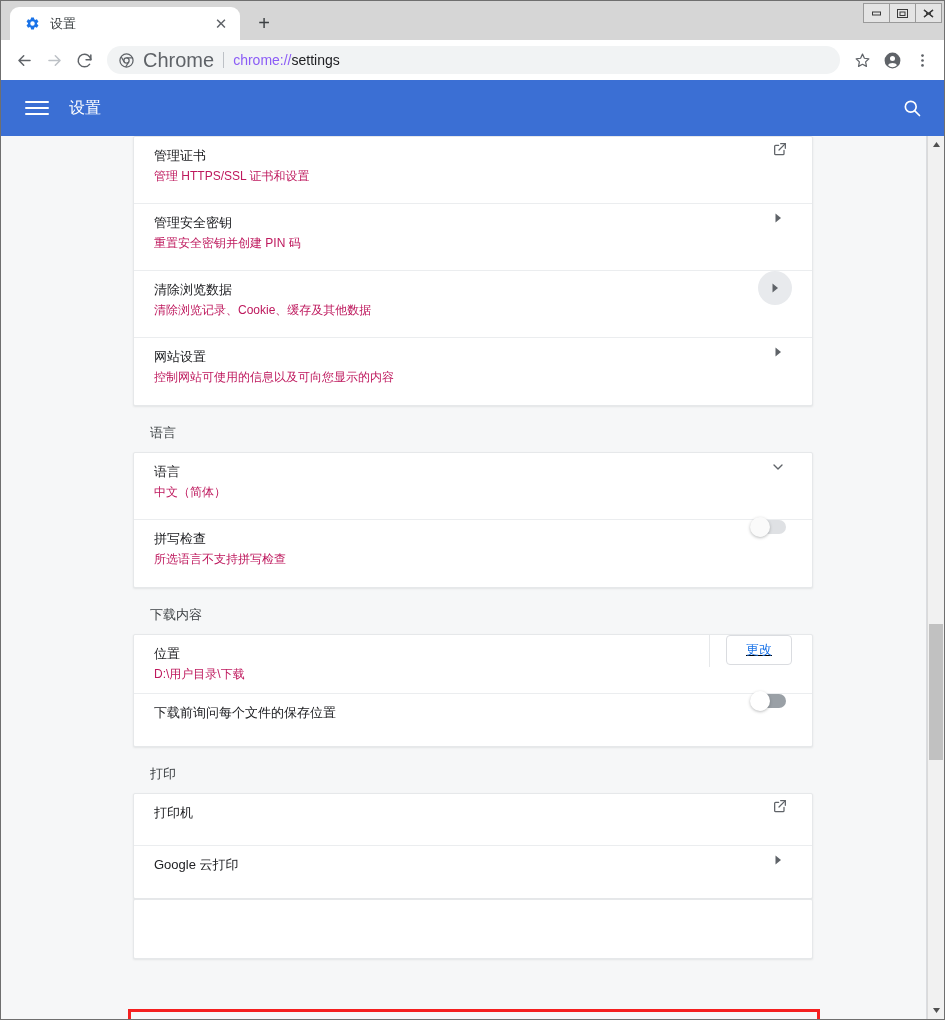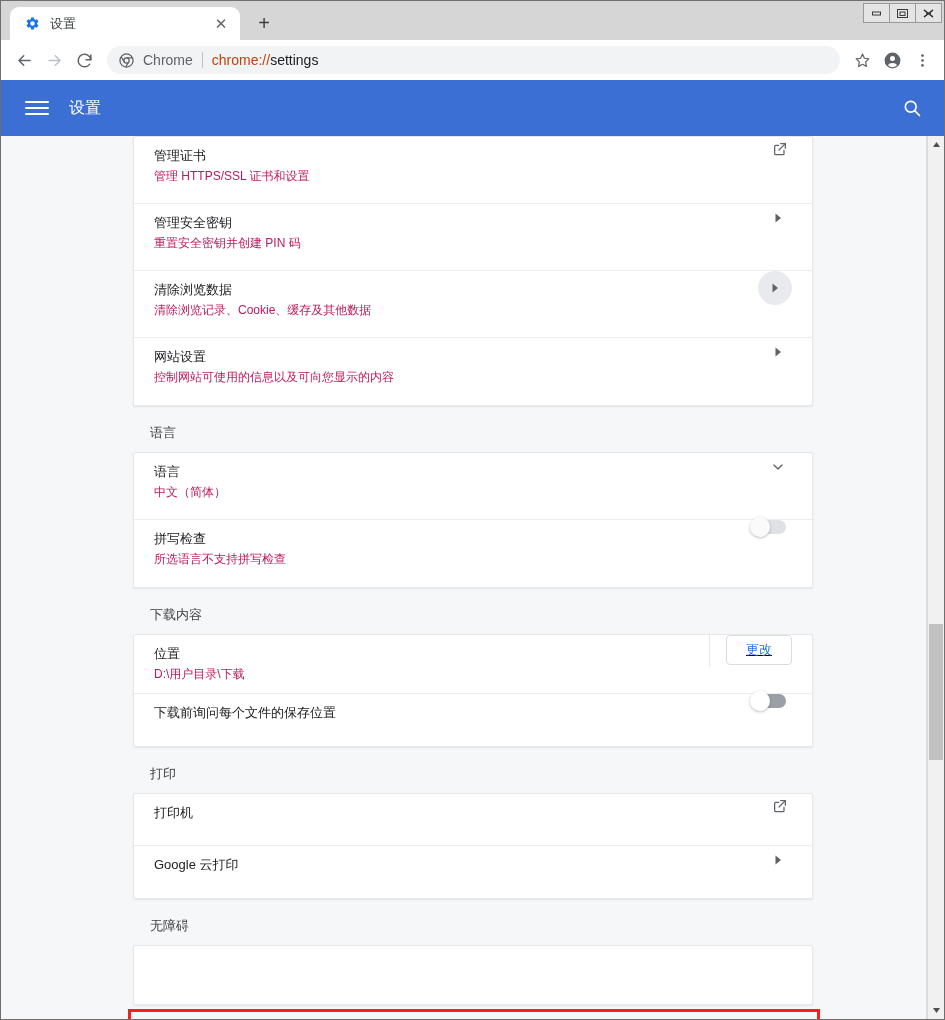--- a/index.html
+++ b/index.html
@@ -141,40 +141,40 @@
     border-radius: 14px;
     margin: 0 6px 0 8px;
     display: flex;
     align-items: center;
     padding: 0 12px;
     box-sizing: border-box;
     min-width: 0;
     cursor: text;
   }
   #omnibox-chrome-label {
-    font-size: 14px;
+    font-size: 20px;
     color: #5f6368;
     margin-left: 9px;
     white-space: nowrap;
   }
   #omnibox-separator {
     width: 1px;
     height: 16px;
     background: #bdc1c6;
     margin: 0 9px;
     flex: 0 0 1px;
   }
   #omnibox-url {
     font-size: 14px;
     color: #202124;
     white-space: nowrap;
     overflow: hidden;
     text-overflow: ellipsis;
   }
-  #omnibox-url .scheme { color: #c2410c; }
+  #omnibox-url .scheme { color: #8b5cf6; }
 
   .tb-icon-btn {
     width: 28px;
     height: 28px;
     display: flex;
     align-items: center;
     justify-content: center;
     color: #5f6368;
     cursor: pointer;
     flex: 0 0 28px;
@@ -679,21 +679,20 @@
               <div class="row-action">
                 <span class="chev-right">
                   <svg width="10" height="12" viewBox="0 0 10 12">
                       <path d="M2.5 1.5 L8 6 L2.5 10.5 Z" fill="currentColor"></path>
                     </svg>
                 </span>
               </div>
             </div>
           </div>
 
-          <div class="section-title">无障碍</div>
           <div class="card" style="height:60px;"></div>
 
         </div>
       </div>
 
       <div id="download-location-highlight"></div>
     </div>
 
     <div id="scrollbar">
       <div class="sb-arrow">

